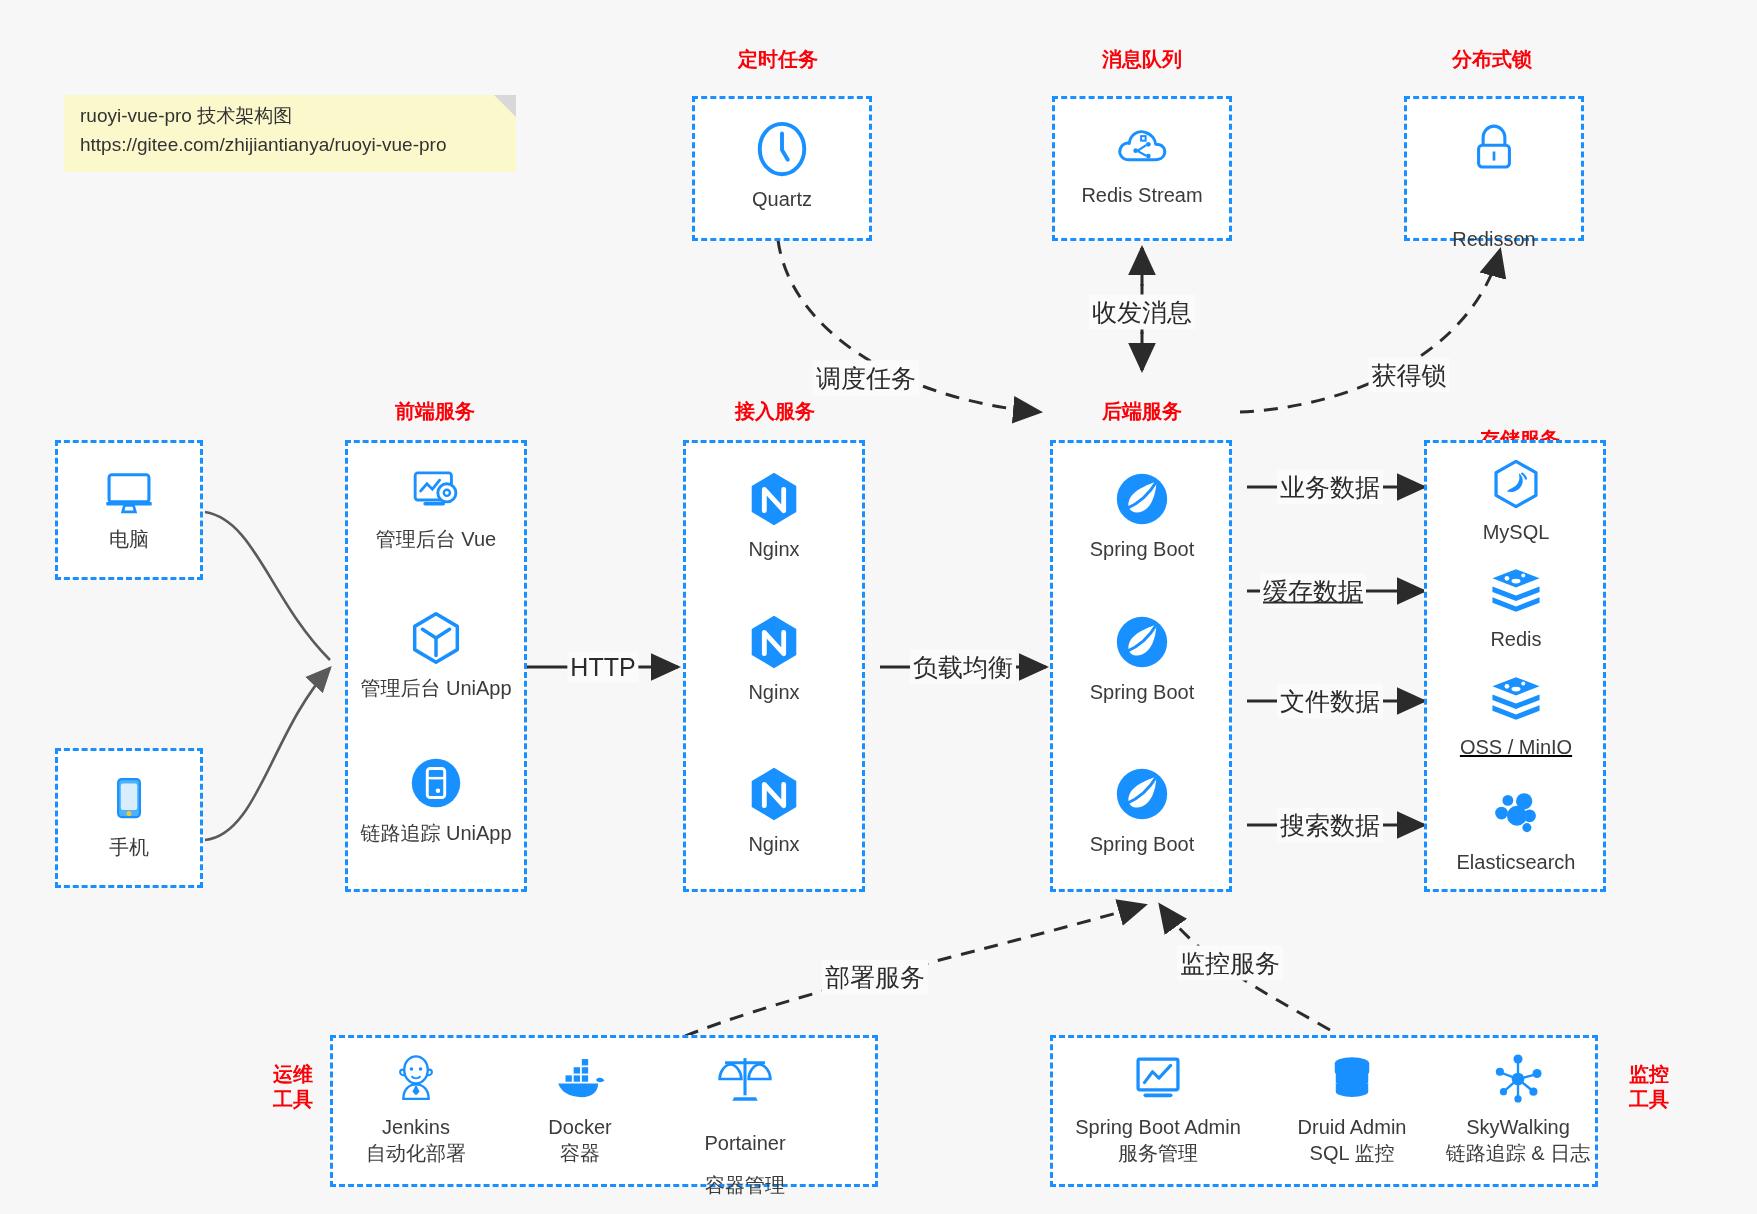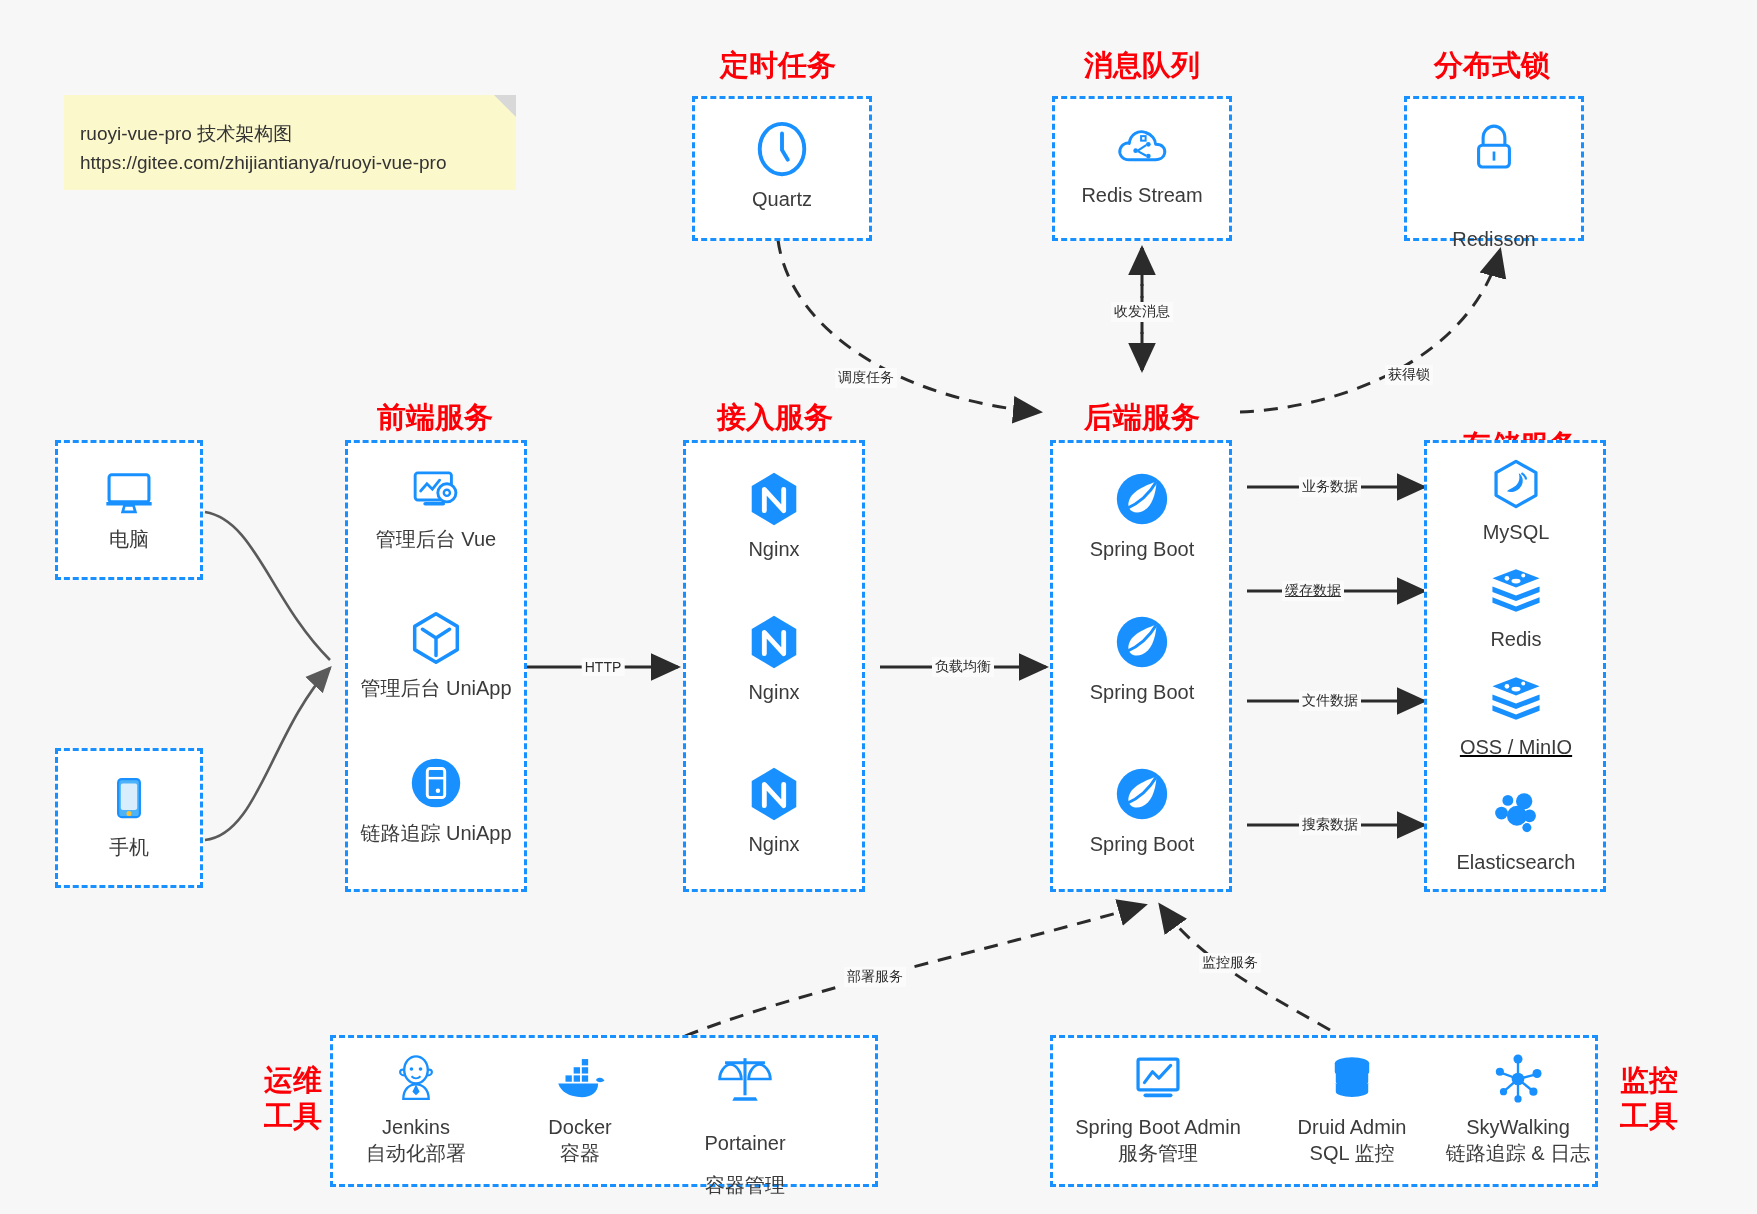--- a/index.html
+++ b/index.html
@@ -12,21 +12,21 @@
   }
   #stage{position:absolute;left:0;top:0;width:1757px;height:1214px;}
 
   
   .note{
     position:absolute;
     background:#fbf8cc;
     color:#333;
     font-size:19px;
     line-height:1.55;
-    padding:24px 16px 12px 16px;
+    padding:6px 16px 12px 16px;
     box-sizing:border-box;
     white-space:nowrap;
   }
   .note .fold{
     position:absolute;right:0;top:0;width:0;height:0;
     border-left:22px solid transparent;
     border-top:22px solid #d8d8d8;
   }
   .note-line{display:block;}
 
@@ -34,21 +34,21 @@
   .group{
     position:absolute;
     border:3px dashed #1890ff;
     background:#ffffff;
     box-sizing:border-box;
   }
   .grp-title{
     position:absolute;
     color:#fb0007;
     font-weight:bold;
-    font-size:29px;
+    font-size:20px;
     white-space:nowrap;
     text-align:center;
   }
   .grp-title.side{line-height:1.25;}
 
   
   .node{
     position:absolute;
     display:flex;
     flex-direction:column;
@@ -63,21 +63,21 @@
   .node .lbl2{font-size:20px;color:#3b3b3b;text-align:center;white-space:nowrap;line-height:1.3;}
   .ico{width:58px;height:58px;display:block;}
   .ico.big{width:62px;height:62px;}
 
   
   #wires{position:absolute;left:0;top:0;width:1757px;height:1214px;pointer-events:none;}
 
   
   .elabel{
     position:absolute;
-    font-size:14px;
+    font-size:25px;
     color:#2b2b2b;
     background:#fbfbfb;
     padding:1px 3px;
     white-space:nowrap;
     transform:translate(-50%,-50%);
   }
 </style>
 </head>
 <body>
 

